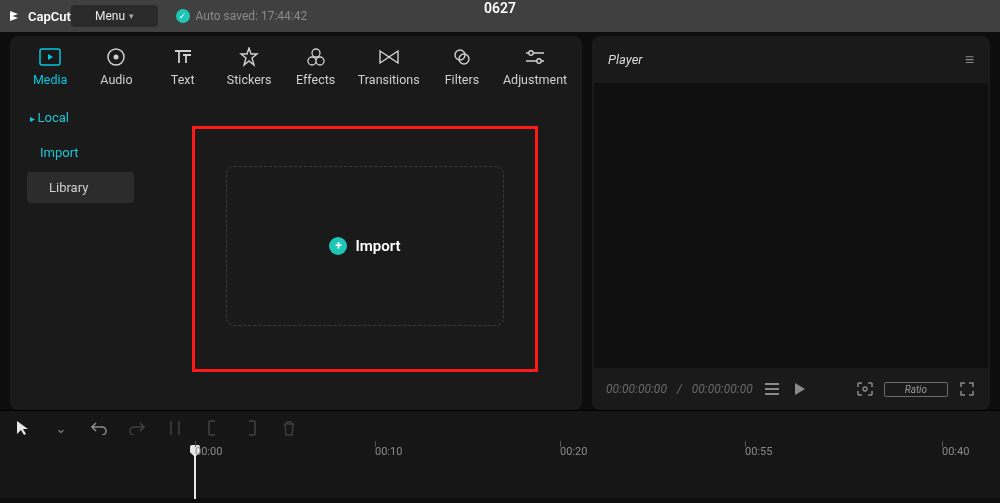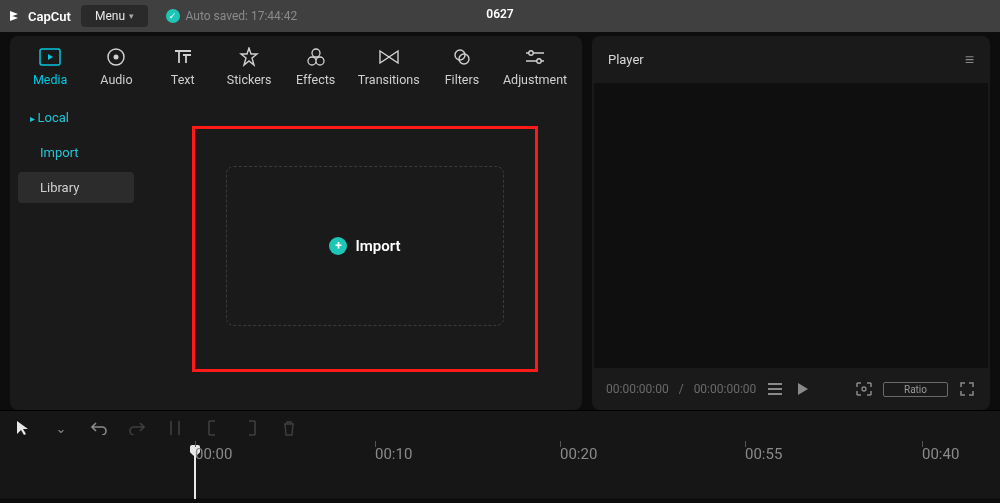--- a/index.html
+++ b/index.html
@@ -2,46 +2,46 @@
 <html><head>
 <meta charset="utf-8">
 <style>
   * { box-sizing: border-box; margin: 0; padding: 0; font-family: -apple-system, BlinkMacSystemFont, "Segoe UI", Roboto, sans-serif; }
   body { background: #0d0d0d; color: #e8e8e8; width: 1000px; height: 503px; overflow: hidden; font-size: 13px; }
 
   
   .topbar { height: 32px; display: flex; align-items: center; padding: 0 8px; background: #404040; }
   .logo { display: flex; align-items: center; gap: 4px; font-weight: 600; font-size: 13px; color: #fff; }
   .logo-icon { width: 16px; height: 16px; display: inline-flex; align-items: center; justify-content: center; }
-  .menu-btn { margin-left: 10px; background: #2a2a2a; border: none; color: #e8e8e8; padding: 4px 14px; border-radius: 4px; font-size: 12px; display: flex; align-items: center; gap: 4px; cursor: pointer; }
+  .menu-btn { background: #2a2a2a; border: none; color: #e8e8e8; padding: 4px 24px; border-radius: 4px; font-size: 12px; display: flex; align-items: center; gap: 4px; cursor: pointer; }
   .menu-btn .chev { font-size: 9px; color: #aaa; }
   .autosaved { margin-left: 18px; display: flex; align-items: center; gap: 6px; color: #8a8a8a; font-size: 12px; }
   .autosaved .check { width: 14px; height: 14px; border-radius: 50%; background: #1ec6b6; display: flex; align-items: center; justify-content: center; color: #fff; font-size: 9px; }
-  .project-title { position: absolute; left: 50%; transform: translateX(-50%); top: 7px; color: #fff; font-weight: 600; font-size: 12px; }
+  .project-title { position: absolute; left: 50%; transform: translateX(-50%); top: 0; color: #fff; font-weight: 600; font-size: 14px; }
 
   
   .main { display: flex; gap: 10px; padding: 4px 10px 0 10px; height: 378px; }
   .left-panel { flex: 1; background: #1a1a1a; border-radius: 8px; display: flex; flex-direction: column; overflow: hidden; }
-  .right-panel { width: 398px; background: #1a1a1a; border-radius: 8px; display: flex; flex-direction: column; position: relative; }
+  .right-panel { width: 398px; background: #1a1a1a; border-radius: 8px; display: flex; flex-direction: column; position: relative; font-style: italic; }
 
   
   .tooltabs { display: flex; gap: 22px; padding: 10px 18px 4px 18px; border-bottom: 1px solid rgba(255,255,255,0); }
   .tooltab { display: flex; flex-direction: column; align-items: center; gap: 4px; color: #d0d0d0; font-size: 12.5px; cursor: pointer; width: 58px; }
   .tooltab.active { color: #00c8e0; }
   .tooltab .ticon { width: 22px; height: 22px; display: flex; align-items: center; justify-content: center; }
 
   
   .left-body { flex: 1; display: flex; }
   .sidebar { width: 132px; padding: 10px 8px; }
   .side-item { padding: 8px 12px; border-radius: 4px; font-size: 13px; color: #d0d0d0; cursor: pointer; margin-bottom: 4px; }
   .side-item.active { color: #1ec6d6; }
   .side-item.active::before { content: "▸ "; font-size: 10px; }
   .side-sub { padding-left: 22px; }
   .side-sub.imp { color: #1ec6d6; }
-  .side-sub.lib { background: #2c2c2c; border-radius: 4px; }
+  .side-sub.lib { background: #2c2c2c; border-radius: 4px; margin-left: 9px; }
 
   .import-area { flex: 1; position: relative; }
   .highlight-box { position: absolute; left: 50px; top: 34px; width: 346px; height: 246px; border: 3px solid #ff1a1a; }
   .dropzone { position: absolute; left: 84px; top: 74px; width: 278px; height: 160px; border: 1px dashed #3a3a3a; border-radius: 8px; display: flex; flex-direction: column; align-items: center; justify-content: center; gap: 8px; cursor: pointer; }
   .dz-row { display: flex; align-items: center; gap: 8px; }
   .dz-plus { width: 18px; height: 18px; border-radius: 50%; background: #1ec6b6; color: #fff; display: flex; align-items: center; justify-content: center; font-size: 12px; font-weight: bold; }
   .dz-title { color: #fff; font-weight: 600; font-size: 15px; }
   .dz-sub { color: #8a8a8a; font-size: 12px; }
 
   
@@ -53,21 +53,21 @@
   .player-controls .spacer { flex: 1; }
   .pc-icon { width: 18px; color: #8a8a8a; cursor: pointer; display: flex; align-items: center; justify-content: center; }
   .ratio-box { border: 1px solid #6a6a6a; color: #999; font-size: 10px; padding: 1px 20px; border-radius: 2px; cursor: pointer; }
 
   
   .timeline { height: 88px; background: #161616; margin: 0; border-top: 1px solid #000; position: relative; }
   .tl-toolbar { height: 34px; display: flex; align-items: center; padding: 0 14px; gap: 20px; color: #8a8a8a; }
   .tl-tool { width: 18px; height: 18px; display: flex; align-items: center; justify-content: center; cursor: pointer; color: #8a8a8a; }
   .tl-tool.cursor { color: #e8e8e8; }
   .tl-ruler { position: relative; height: 22px; margin-left: 190px; }
-  .tl-tick { position: absolute; top: 0; color: #8a8a8a; font-size: 15px; }
+  .tl-tick { position: absolute; top: 0; color: #8a8a8a; font-size: 11px; }
   .tl-tick::before { content: ""; position: absolute; left: 0; top: -4px; width: 1px; height: 6px; background: #555; }
   .playhead { position: absolute; left: 190px; top: 0; width: 12px; height: 54px; }
   .playhead .handle { width: 10px; height: 12px; background: #e8e8e8; border-radius: 2px 2px 0 0; clip-path: polygon(0 0, 100% 0, 100% 60%, 50% 100%, 0 60%); }
   .playhead .line { position: absolute; left: 4px; top: 10px; width: 2px; height: 44px; background: #e8e8e8; }
 </style>
 </head>
 <body>
 
 <div class="topbar">
   <div class="logo">
@@ -269,15 +269,15 @@
 
   <div class="tl-ruler">
     <div class="playhead" style="left:0px">
       <div class="handle"></div>
       <div class="line"></div>
     </div>
     <span class="tl-tick" style="left:5px">00:00</span>
     <span class="tl-tick" style="left:185px">00:10</span>
     <span class="tl-tick" style="left:370px">00:20</span>
     <span class="tl-tick" style="left:555px">00:55</span>
-    <span class="tl-tick" style="left:732px">00:40</span>
+    <span class="tl-tick" style="left:752px">00:40</span>
   </div>
 </div>
 
 </body></html>

